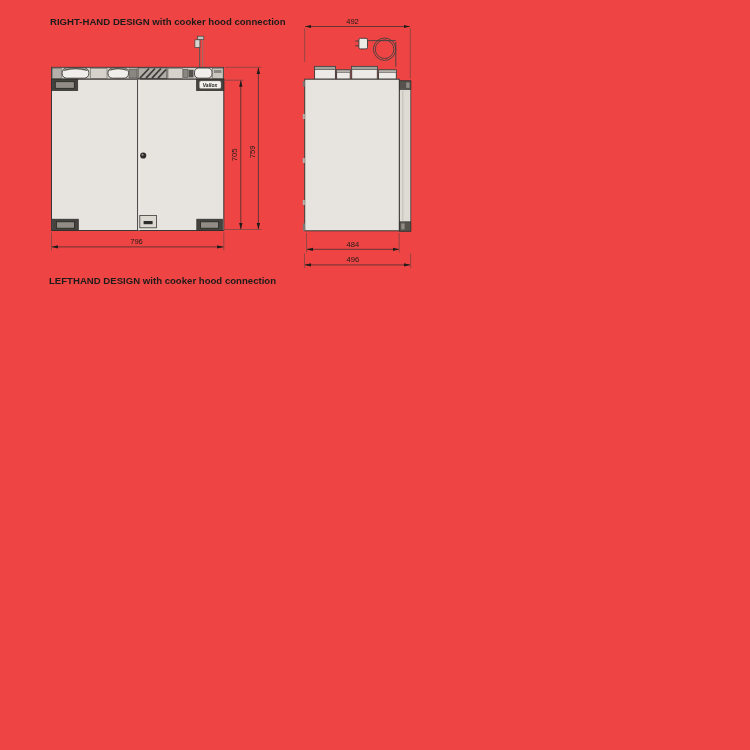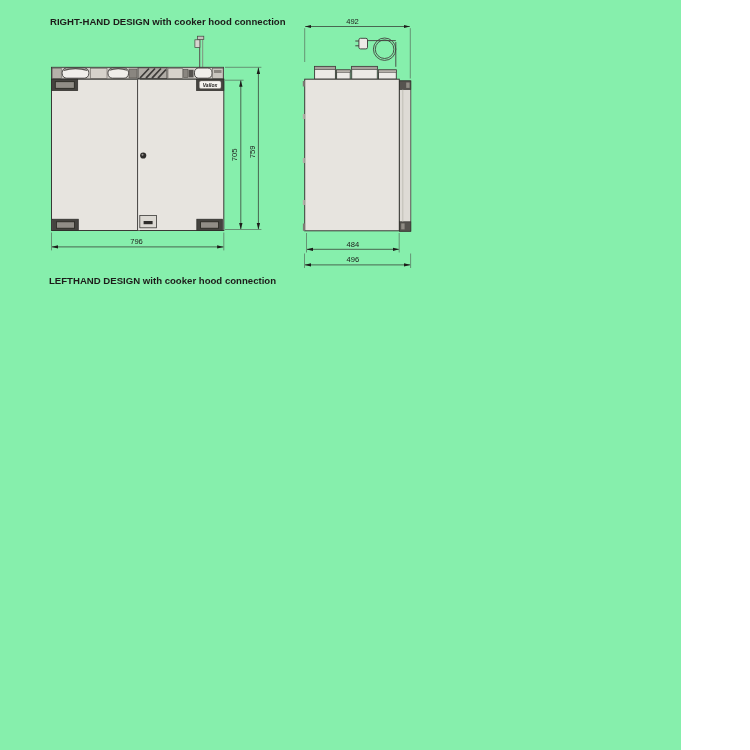--- a/index.html
+++ b/index.html
@@ -1,16 +1,16 @@
 <!DOCTYPE html>
 <html><head>
 <meta charset="utf-8">
 <style>
   html,body{margin:0;padding:0;background:#ffffff;}
-  #page{width:681px;height:750px;position:relative;background:#86efac;overflow:hidden;}
+  #page{width:750px;height:750px;position:relative;background:#ef4444;overflow:hidden;}
   svg{display:block;}
   text{font-family:"Liberation Sans", sans-serif;fill:#1d1c1a;}
   .dim{stroke:#2e2c2a;stroke-width:0.7;fill:none;}
   .ext{stroke:#4a4846;stroke-width:0.55;fill:none;}
 </style>
 </head>
 <body>
 <div id="page">
 <svg width="750" height="750" viewBox="0 0 750 750">
 <defs>

